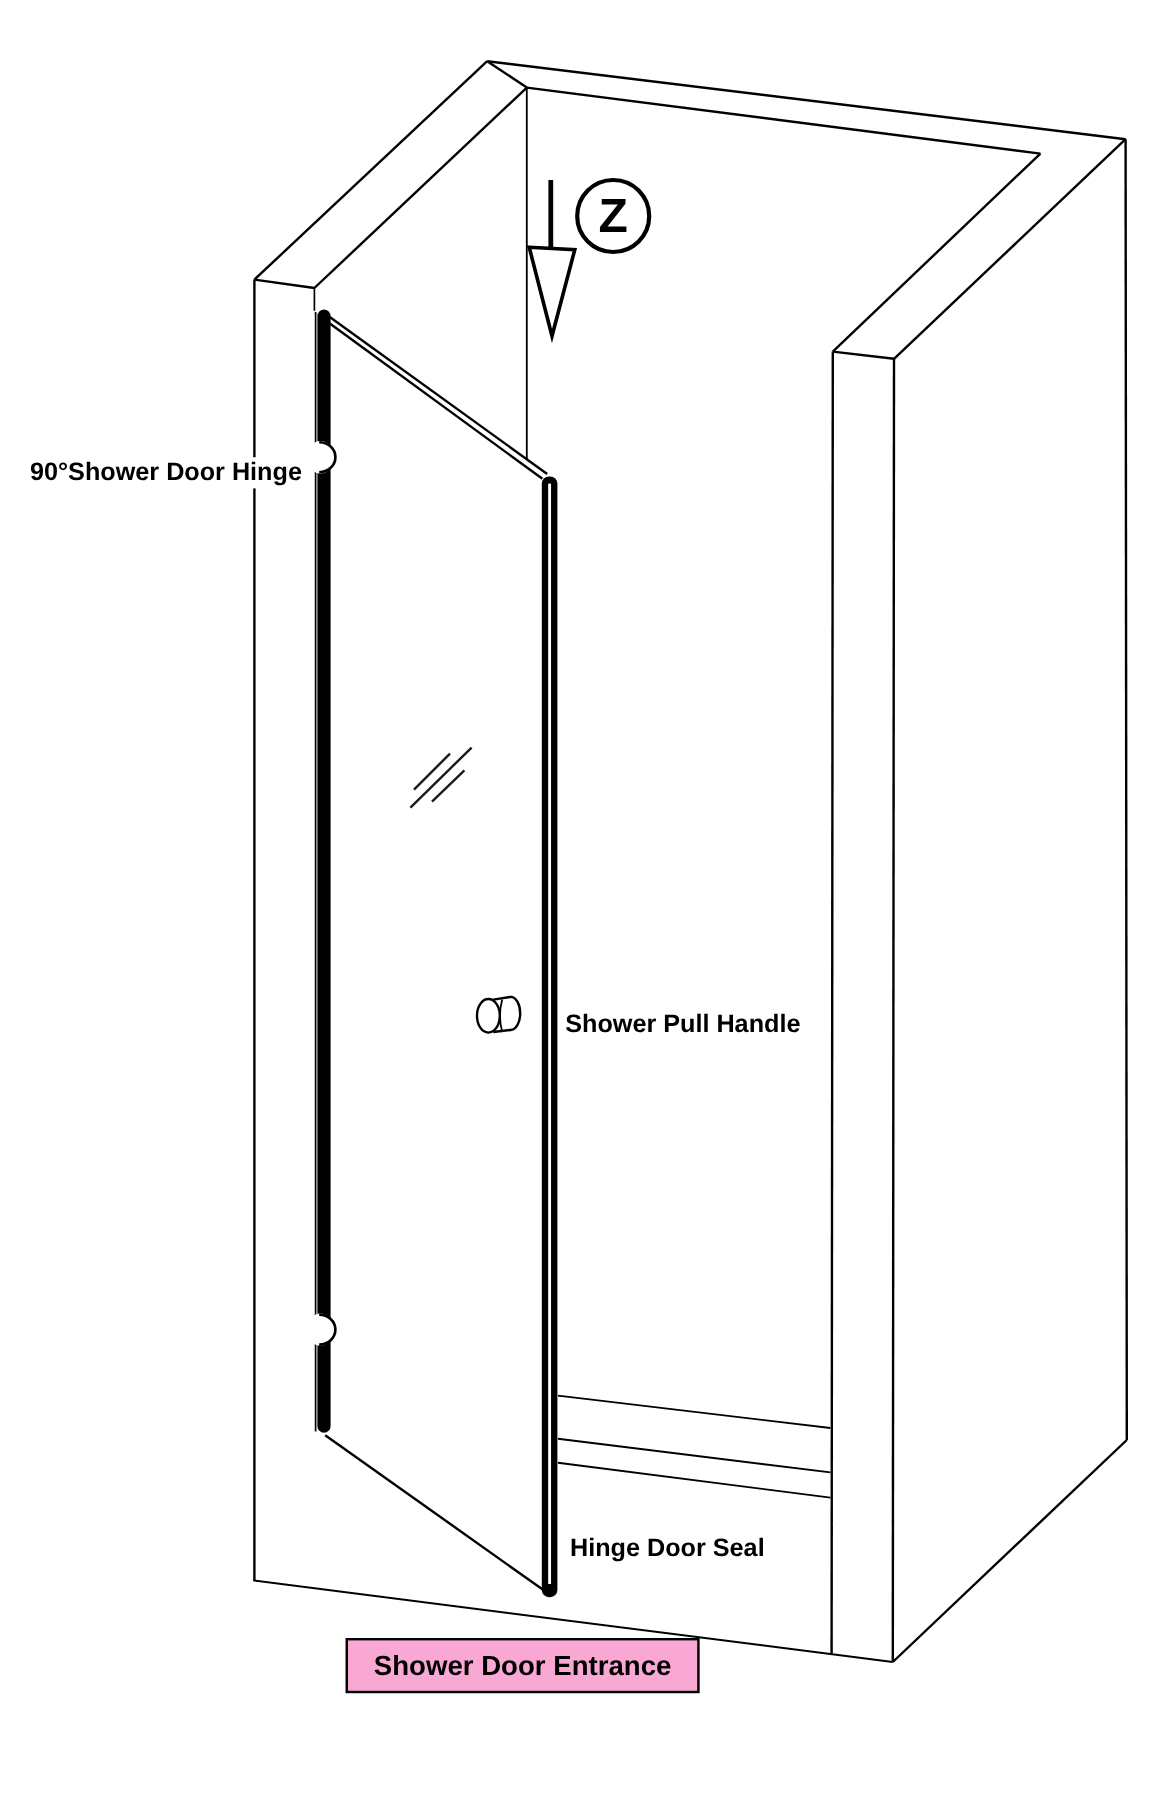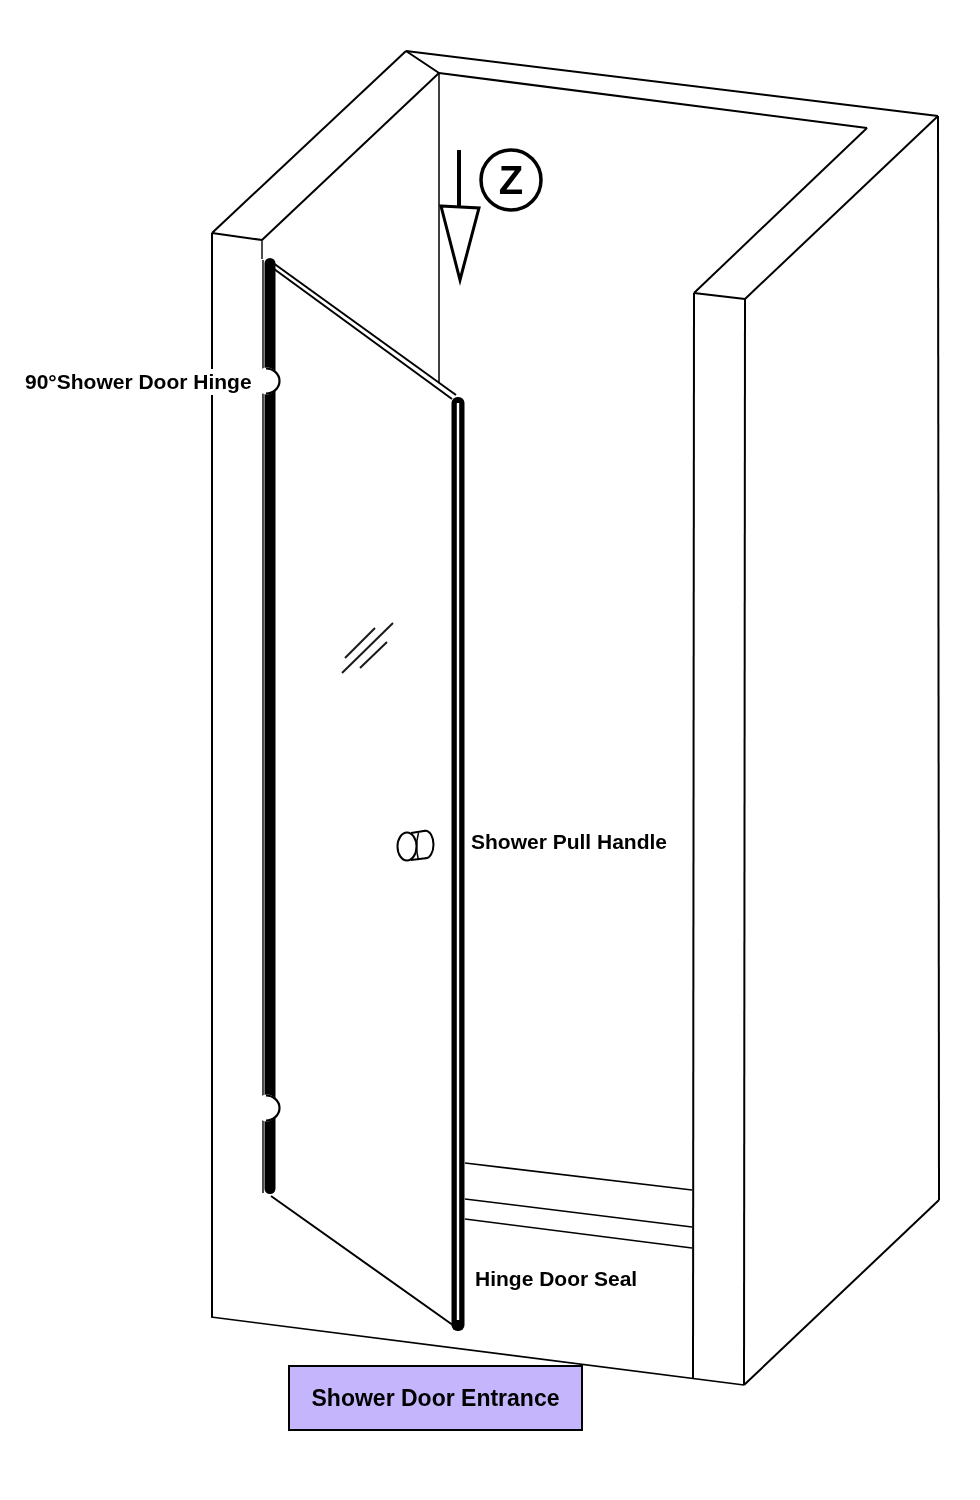--- a/index.html
+++ b/index.html
@@ -11,27 +11,28 @@
   svg{position:absolute;left:0;top:0;display:block;}
   .label{
     position:absolute;
     font-weight:bold;
     font-size:21px;
     line-height:24px;
     color:#000;
     background:#fff;
     white-space:nowrap;
     padding:1px 3px;
+    margin-top:12px;
   }
   .entrance-box{
     position:absolute;
     left:288px;top:1365px;
-    width:295px;height:66px;
+    width:295px;height:46px;
     border:2px solid #000;
-    background:#c4b5fd;
+    background:#f9a8d4;
     display:flex;align-items:center;justify-content:center;
     font-weight:bold;font-size:23px;color:#000;
     box-sizing:border-box;
   }
   .z-letter{
     position:absolute;
     left:489px;top:158px;
     width:44px;height:44px;
     display:flex;align-items:center;justify-content:center;
     font-weight:bold;font-size:40px;color:#000;

